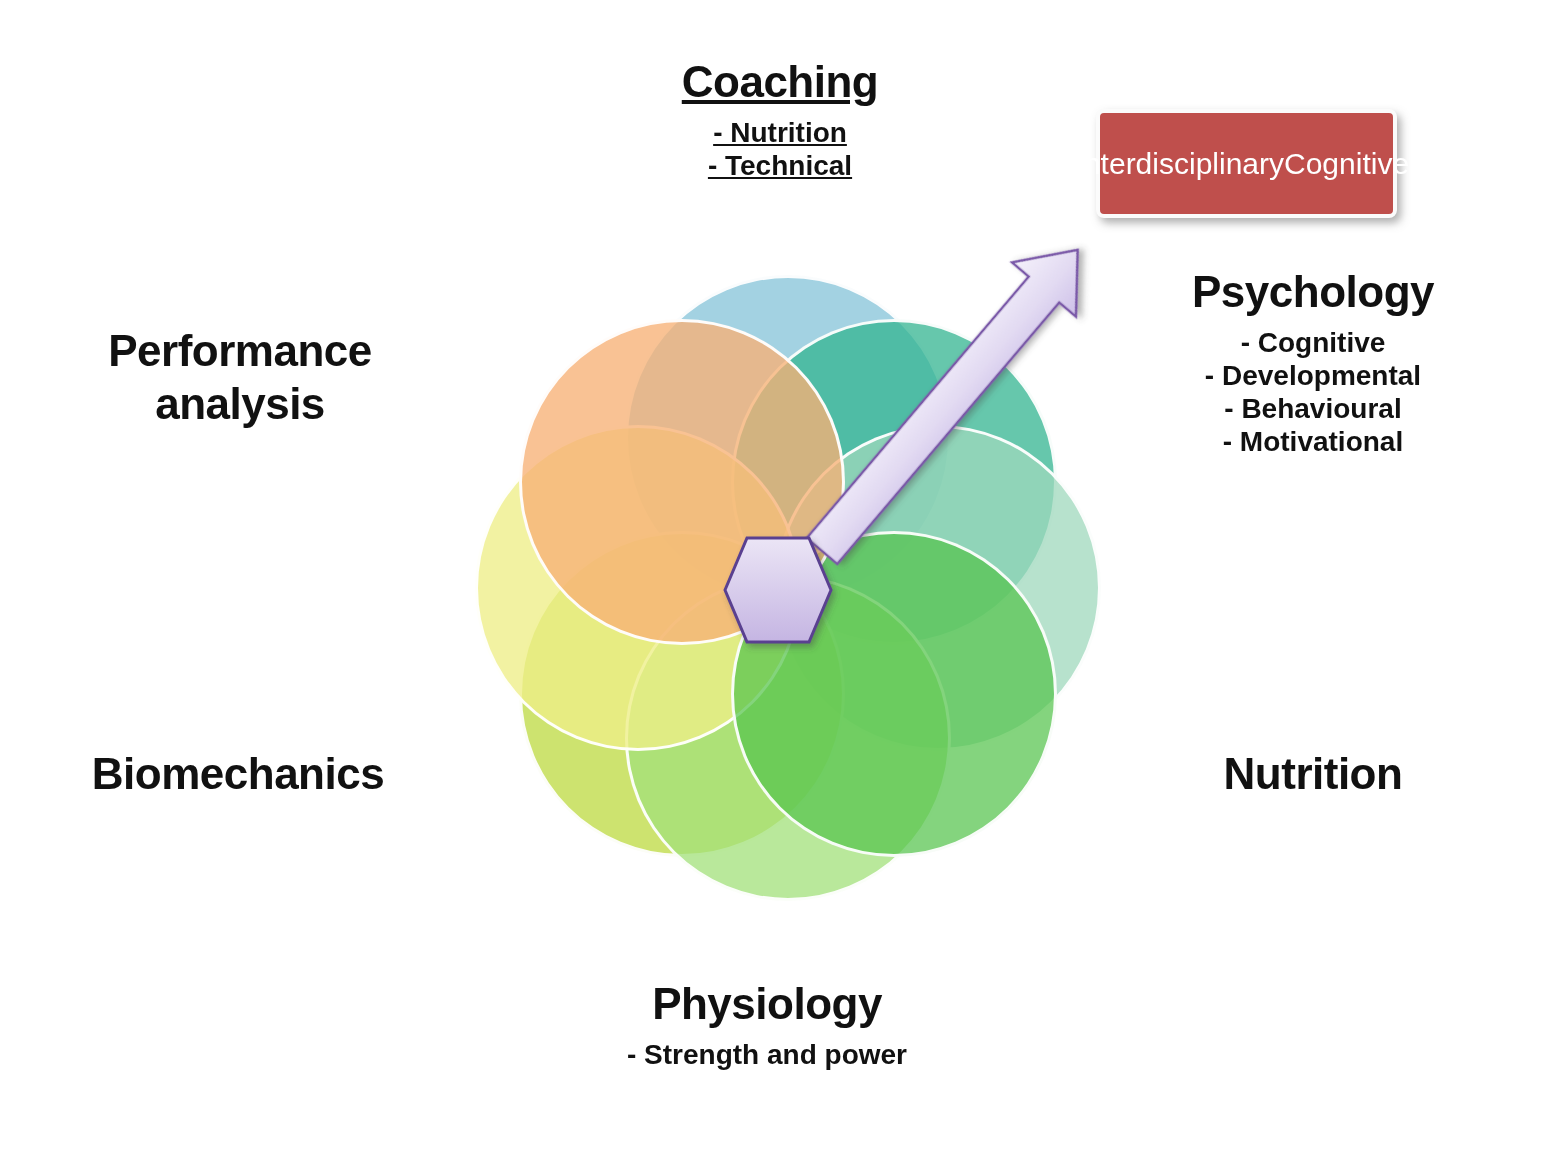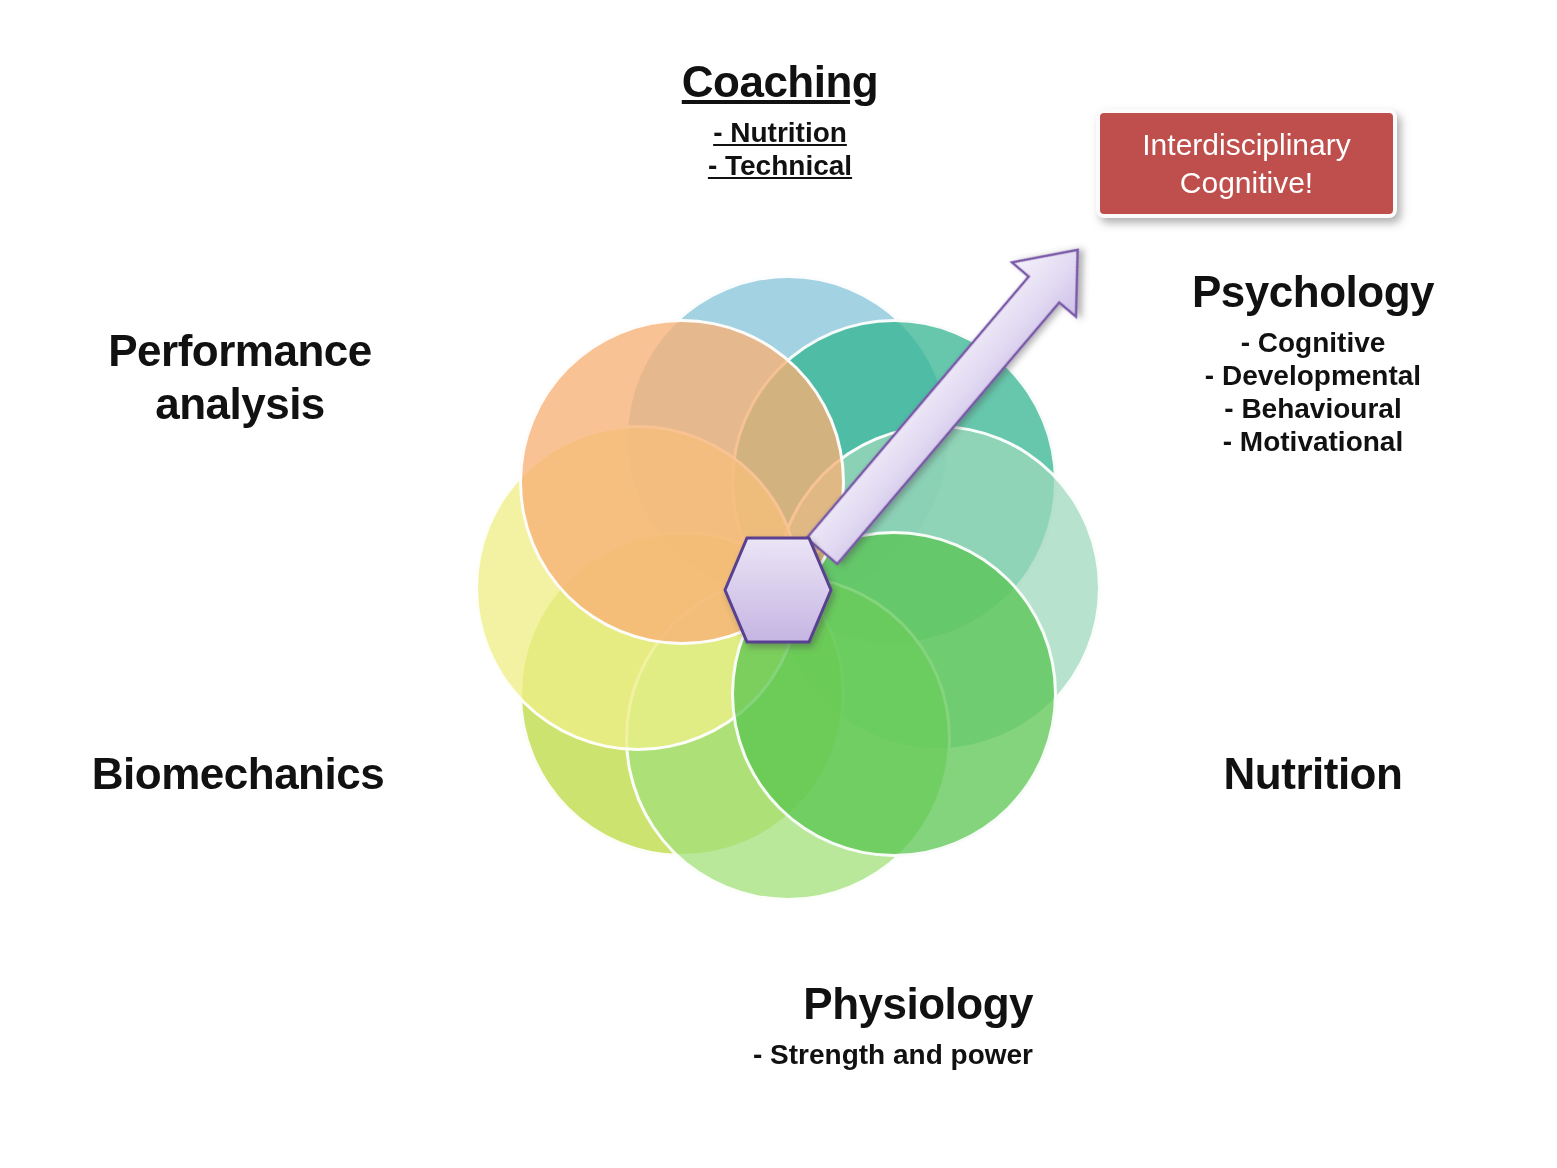--- a/index.html
+++ b/index.html
@@ -46,32 +46,32 @@
     box-sizing: border-box;
     z-index: 3;
     background: #bf4f4c;
     border: 4px solid #fbfbfb;
     border-radius: 8px;
     box-shadow: 4px 5px 9px rgba(100,100,100,0.5);
     color: #ffffff;
     font-size: 30px;
     line-height: 1.26;
     display: flex;
-    flex-direction: column;
+    flex-direction: row;
     align-items: center;
     justify-content: center;
     text-align: center;
   }
   
   .coaching      { left: 530px;  top: 56px;  width: 500px; text-decoration: underline; }
   .psychology    { left: 1063px; top: 266px; width: 500px; }
   .performance   { left: -10px;  top: 325px; width: 500px; }
   .biomechanics  { left: -12px;  top: 748px; width: 500px; }
   .nutrition     { left: 1063px; top: 748px; width: 500px; }
-  .physiology    { left: 533px;  top: 978px; width: 500px; text-align: right; }
+  .physiology    { left: 517px;  top: 978px; width: 500px; }
 </style>
 </head>
 <body>
 
 <div class="slide">
 
   <div class="flower" id="flower">
       <div class="petal" style="left: 625px; top: 275px; width: 326px; height: 326px; background: rgba(132, 195, 216, 0.75); border: 3px solid rgba(255, 255, 255, 0.95);"></div>
       <div class="petal" style="left: 731px; top: 319px; width: 326px; height: 326px; background: rgba(51, 180, 144, 0.75); border: 3px solid rgba(255, 255, 255, 0.95);"></div>
       <div class="petal" style="left: 775px; top: 425px; width: 326px; height: 326px; background: rgba(159, 216, 188, 0.75); border: 3px solid rgba(255, 255, 255, 0.95);"></div>

